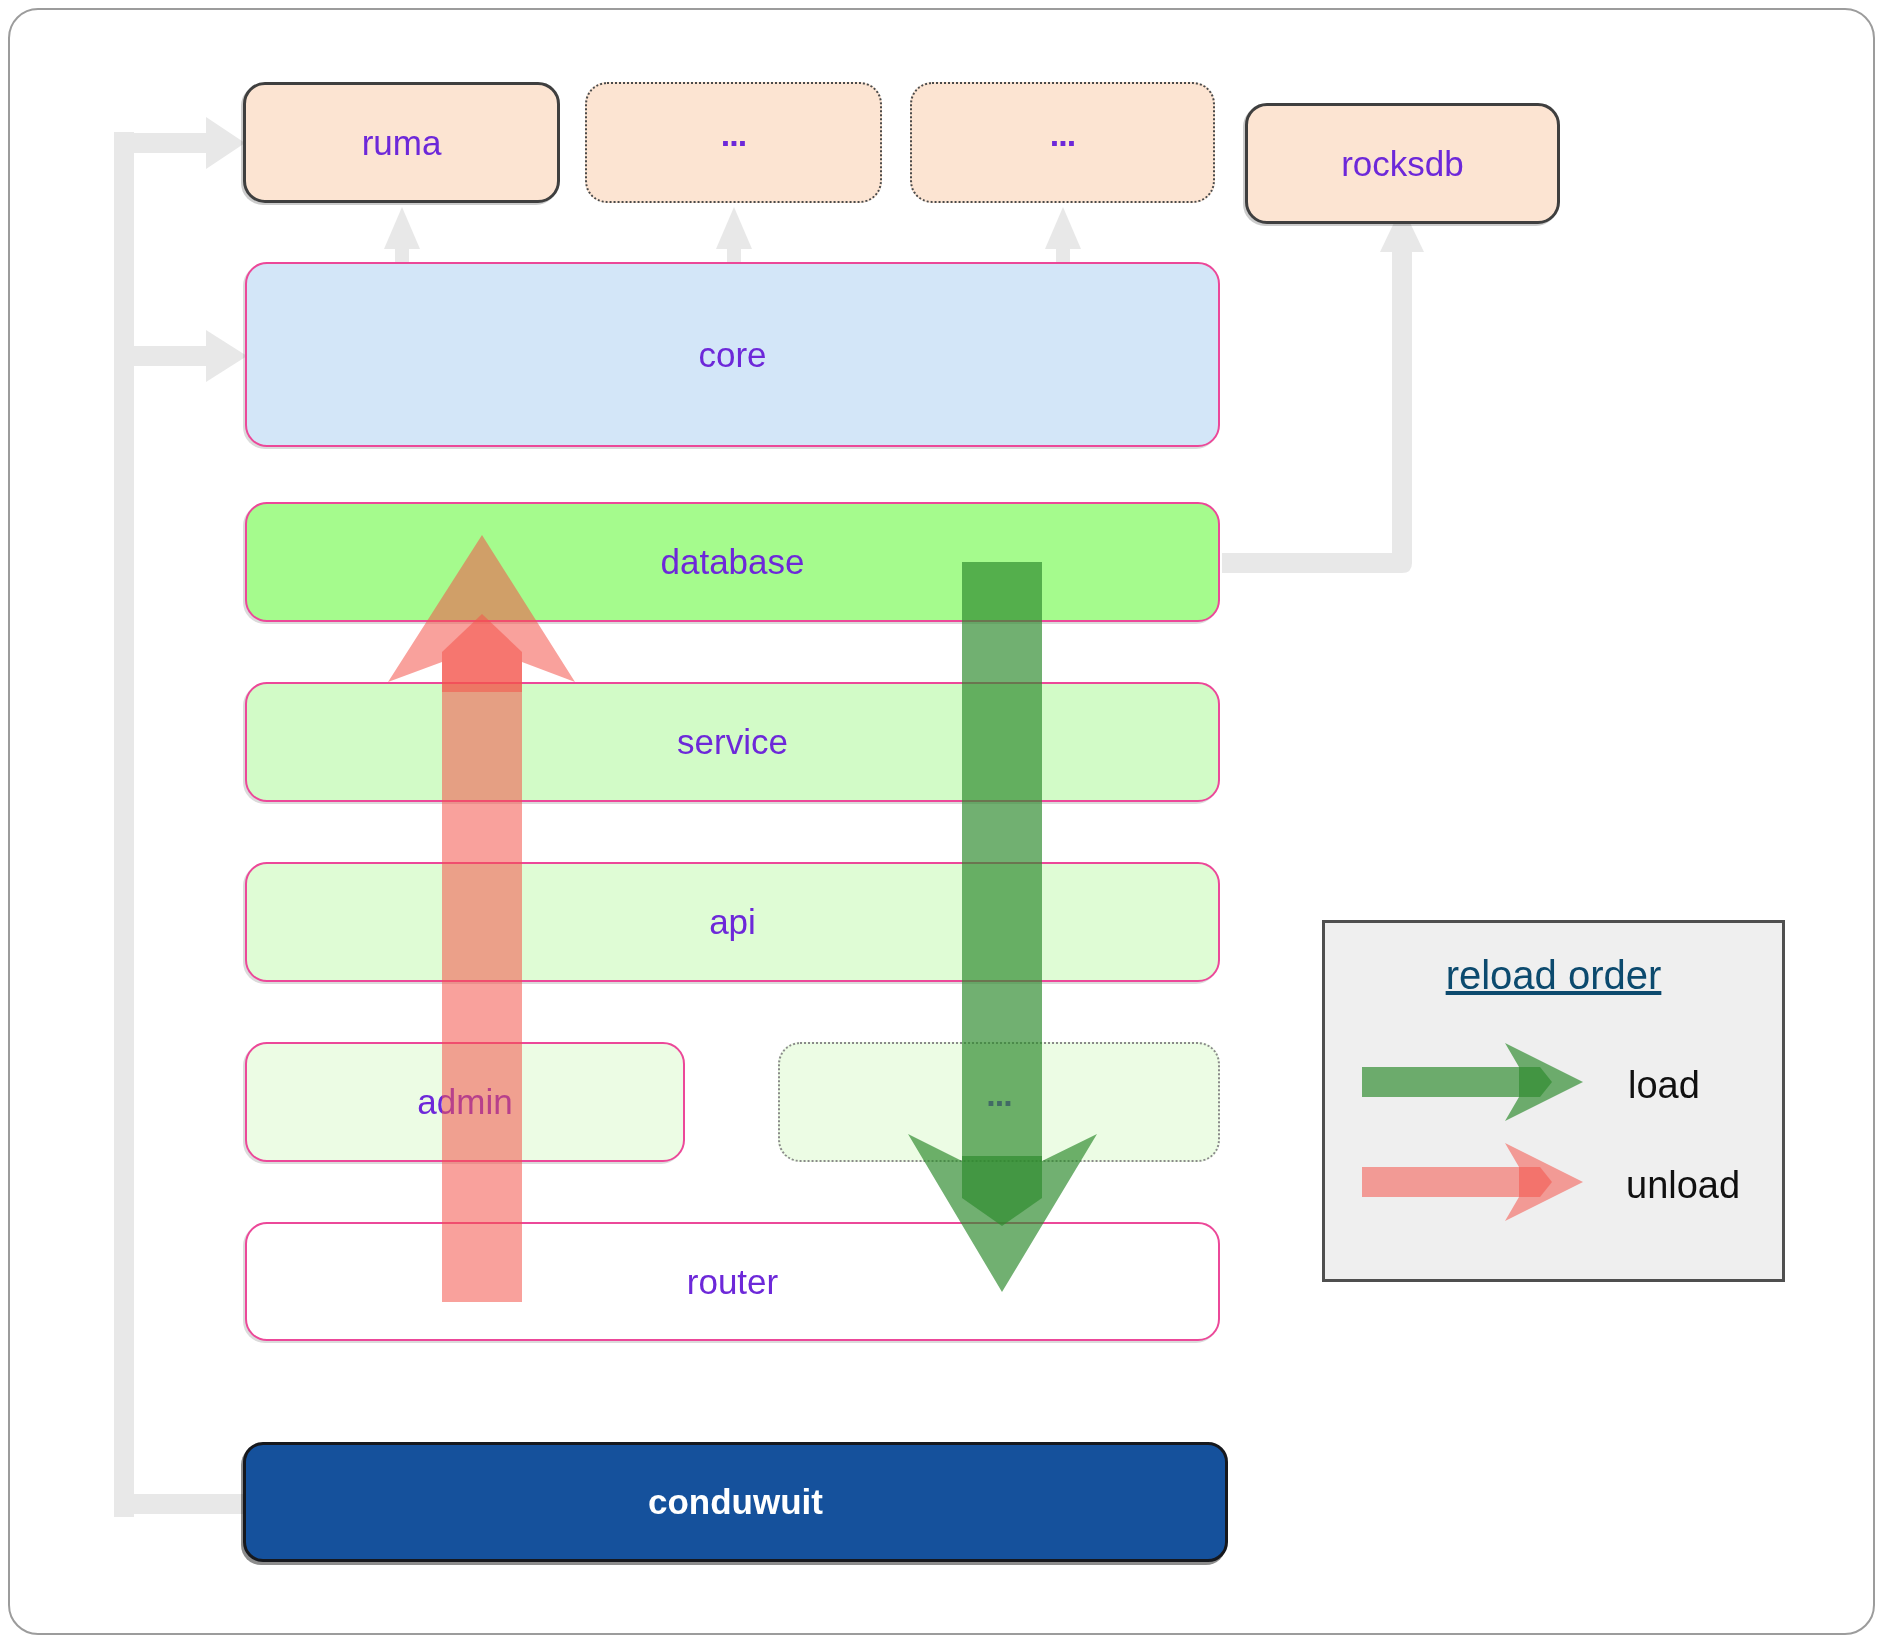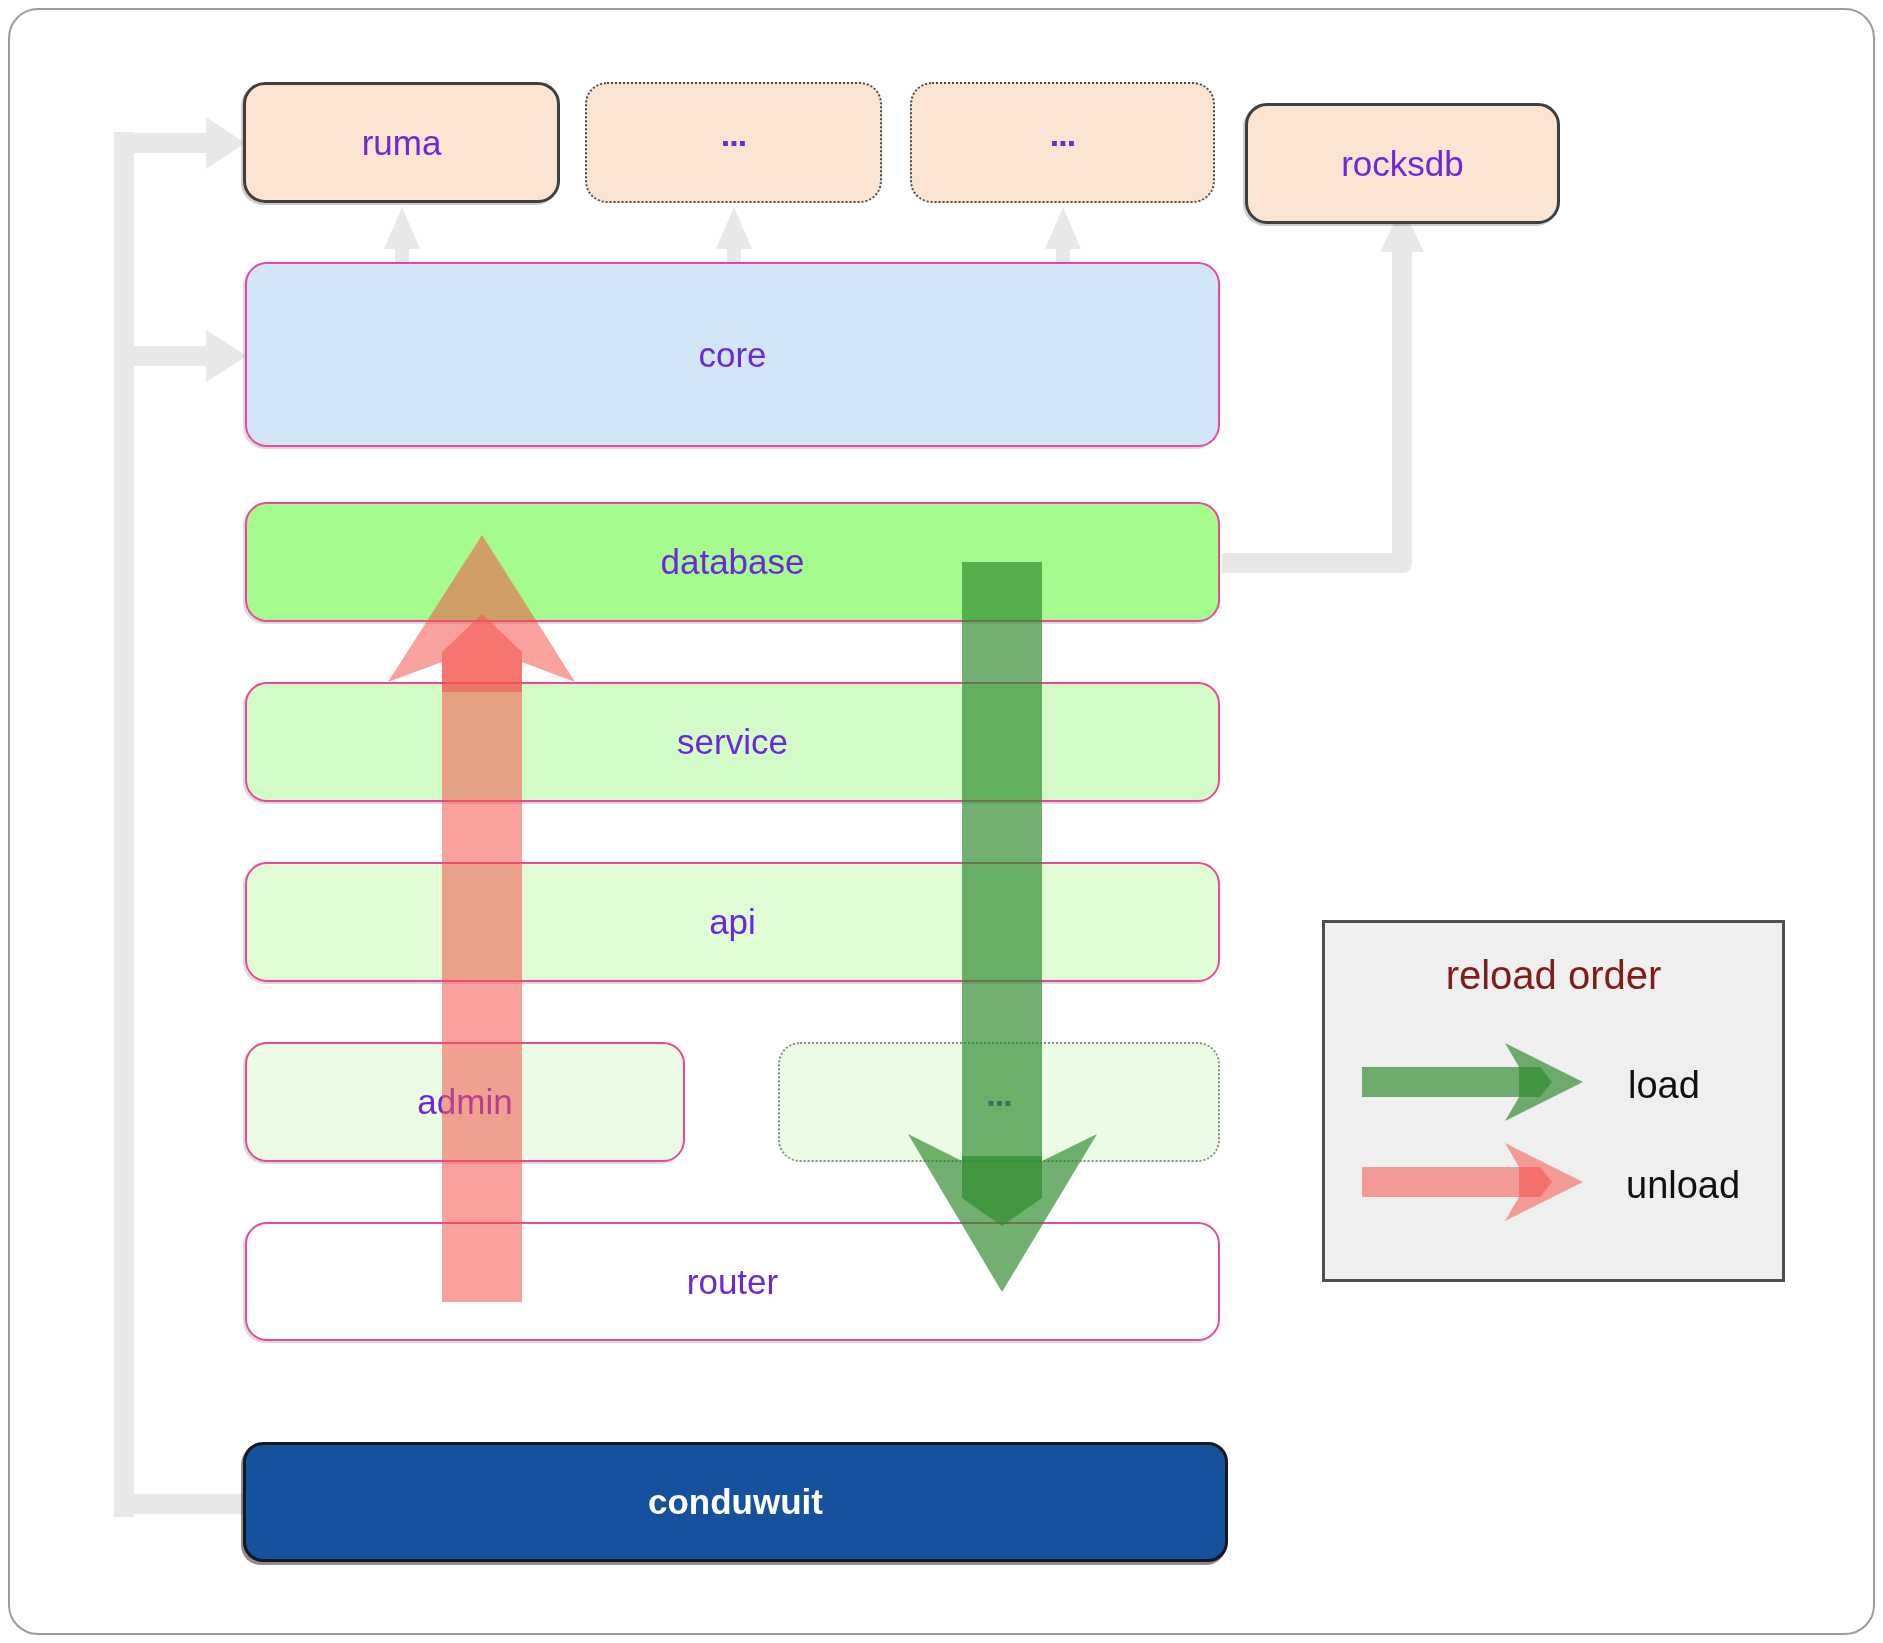--- a/index.html
+++ b/index.html
@@ -22,21 +22,21 @@
   .box.dotted{border:2px dotted #4a4a4a;}
   .box.dotted-light{border:2px dotted #8a8a8a;}
   .box.app{border:3px solid #16181d;box-shadow:-2px 3px 0 rgba(0,0,0,.45);
     color:#ffffff;font-weight:600;border-radius:20px;}
   .dots{font-weight:700;font-size:34px;letter-spacing:-1px;transform:translateY(-8px);}
   .legend{
     position:absolute;box-sizing:border-box;border:3px solid #4f4f4f;
   }
   .legend-title{
     position:absolute;left:0;top:30px;width:100%;text-align:center;
-    font-size:40px;color:#7f1d1d;
+    font-size:40px;color:#0c4a6e;text-decoration:underline;
   }
   .legend-label{
     position:absolute;font-size:38px;color:#101010;line-height:48px;height:48px;
   }
 </style>
 </head>
 <body>
 
 <div class="stage">
 

